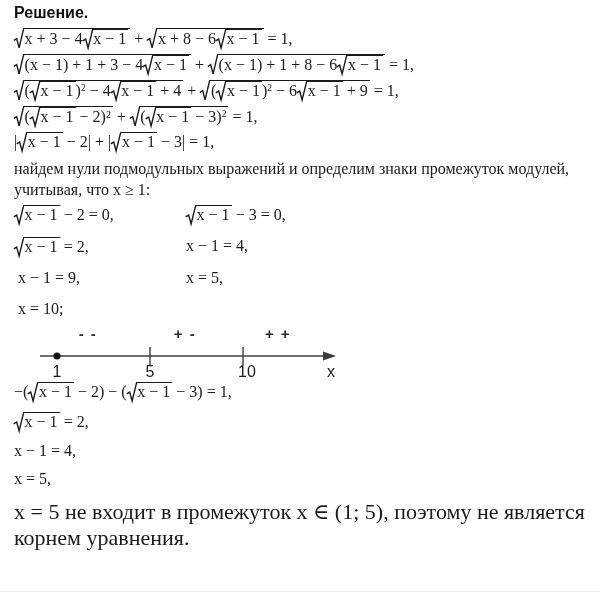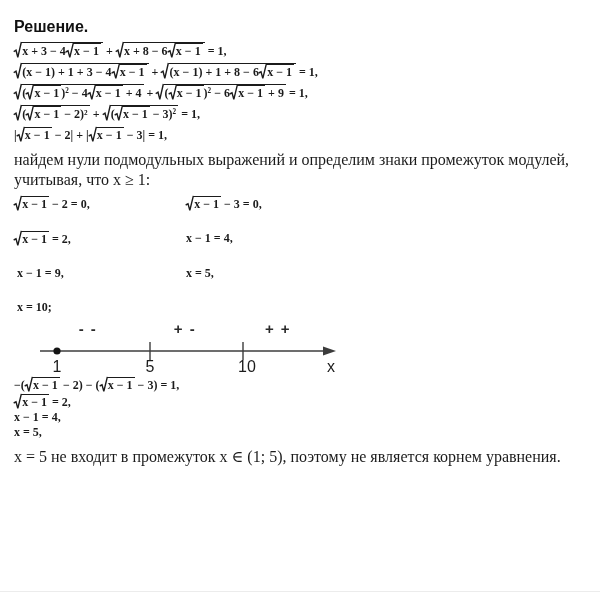--- a/index.html
+++ b/index.html
@@ -2,54 +2,54 @@
 <html><head>
 <meta charset="utf-8">
 <style>
   html, body { margin: 0; padding: 0; }
   body {
     width: 600px; height: 602px; overflow: hidden;
     background: #ffffff; color: #1b1b1b;
     font-family: "Liberation Serif", "DejaVu Serif", serif;
     position: relative;
   }
-  .page { padding: 16px 14px 0 14px; }
+  .page { padding: 2px 14px 0 14px; }
 
   .title {
     font-family: "Liberation Sans", "DejaVu Sans", sans-serif;
     font-weight: 700; font-size: 16px; margin: 2px 0 6px 0; color: #111;
   }
 
   
-  .eq { font-size: 12px; line-height: 1.18; white-space: pre; margin: 4px 0; font-weight: bold; }
+  .eq { font-size: 16px; line-height: 1.18; white-space: pre; margin: 4px 0; }
   .deriv .eq { margin: 5px 0; }
   .deriv .eq:nth-child(5) { margin: 3px 0; }  
   .deriv .eq:nth-child(6) { margin: 3px 0 2px 0; }
 
   sup { font-size: 0.6em; line-height: 0.9; vertical-align: 0.55em; }
 
   
   .sqrt { position: relative; display: inline-block; padding-left: 0.60em; }
   .sqrt > svg { position: absolute; left: 0; top: 0; width: 0.60em; height: 100%; overflow: visible; }
   .sqrt > .rad { display: inline-block; border-top: 1.4px solid currentColor; padding: 0 2px 0 1px; }
 
   .para { font-size: 16px; line-height: 1.28; margin: 8px 0 4px 0; max-width: 584px; white-space: normal; }
 
-  .cols { display: grid; grid-template-columns: 172px auto; row-gap: 18px; margin: 2px 0 0 0; justify-content: start; }
+  .cols { display: grid; grid-template-columns: 172px auto; row-gap: 10px; margin: 2px 0 0 0; justify-content: start; }
   .cols .eq { margin: 1px 0; }
 
   .numberline { display: block; margin: 4px 0 0 0; }
   .nl-text { font-size: 16px; fill: #1c1c1c; font-family: "Liberation Sans", "DejaVu Sans", sans-serif; }
   .nl-sign { font-size: 15px; fill: #2a2a2a; font-family: "Liberation Sans", sans-serif; letter-spacing: 1.5px; font-weight: 700; }
 
   .case-header { font-size: 16px; margin: 2px 0 12px 0; white-space: pre; }
-  .case .eq { margin: 1px 0; }
+  .case .eq { margin: 10px 0; }
   .case .eq:first-child { margin-top: 2px; }
 
-  .conclusion { font-size: 16px; margin: 8px 0 0 0; }
+  .conclusion { font-size: 22px; margin: 8px 0 0 0; }
 
   .bottom-edge { position: absolute; left: 0; top: 591px; width: 600px; height: 1px; background: #ececec; }
 </style>
 </head>
 <body>
 
 <div class="page">
 
   <div class="title">Решение.</div>
 

